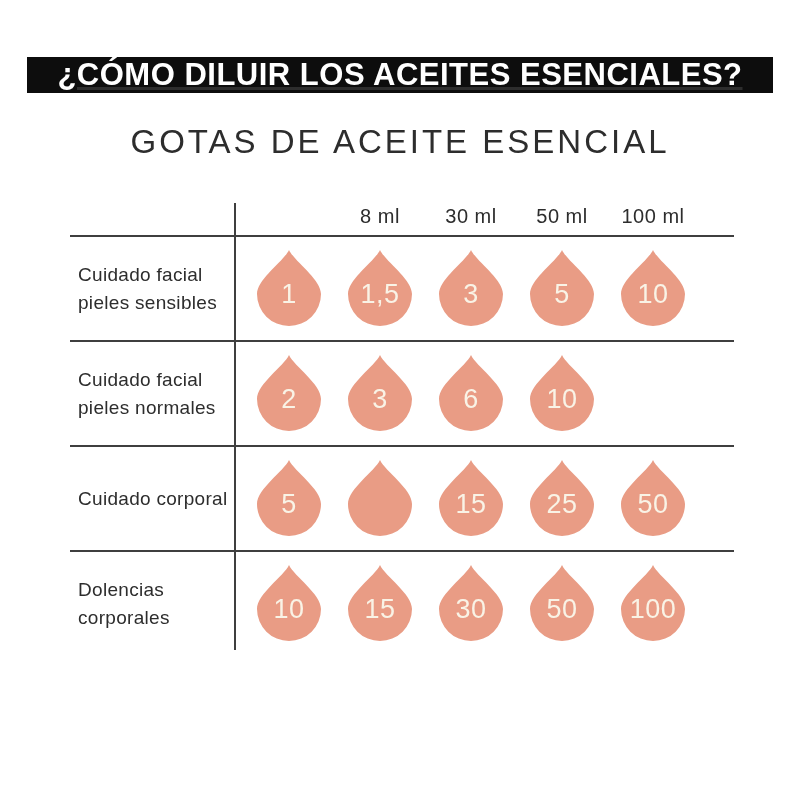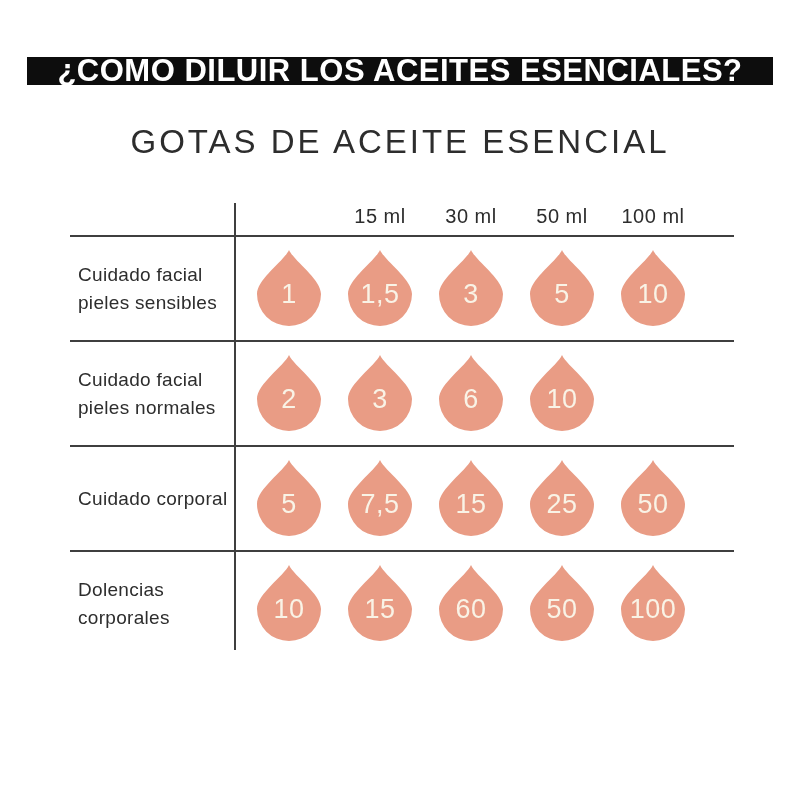--- a/index.html
+++ b/index.html
@@ -10,23 +10,23 @@
     background: var(--background, #ffffff);
     font-family: "Liberation Sans", "DejaVu Sans", sans-serif;
     color: var(--text, #2d2d2d);
     overflow: hidden;
   }
 
   
   .banner {
     position: absolute;
     left: 27px; top: 57px;
-    width: 746px; height: 28px;
+    width: 746px; height: 36px;
     background: var(--banner-bg, #0d0d0d);
-    display: flex; align-items: center; justify-content: center;
+    display: flex; align-items: center; justify-content: center; text-decoration: underline;
   }
   .banner h1 {
     margin: 0;
     color: var(--banner-text, #ffffff);
     font-size: 31px;
     font-weight: 700;
     letter-spacing: 0.5px;
     white-space: nowrap;
   }
 
@@ -128,21 +128,21 @@
   </div>
 
   <div class="subtitle">GOTAS DE ACEITE ESENCIAL</div>
 
   <div class="hline l0"></div>
   <div class="hline l1"></div>
   <div class="hline l2"></div>
   <div class="hline l3"></div>
   <div class="vline"></div>
 
-  <div class="col-header c1">15 ml</div>
+  <div class="col-header c1">8 ml</div>
   <div class="col-header c2">30 ml</div>
   <div class="col-header c3">50 ml</div>
   <div class="col-header c4">100 ml</div>
 
   <div class="row-label r0">Cuidado facial
 pieles sensibles</div>
   <div class="row-label r1">Cuidado facial
 pieles normales</div>
   <div class="row-label r3">Dolencias
 corporales</div>
@@ -207,21 +207,20 @@
   <div class="drop r2 c0">
     <svg viewBox="0 0 70 78">
         <path d="M35 1 C 40 12, 67 30, 67 45 A 32 32 0 1 1 3 45 C 3 30, 30 12, 35 1 Z"></path>
       </svg>
     <span class="num">5</span>
   </div>
   <div class="drop r2 c1">
     <svg viewBox="0 0 70 78">
         <path d="M35 1 C 40 12, 67 30, 67 45 A 32 32 0 1 1 3 45 C 3 30, 30 12, 35 1 Z"></path>
       </svg>
-    <span class="num">7,5</span>
   </div>
   <div class="drop r2 c2">
     <svg viewBox="0 0 70 78">
         <path d="M35 1 C 40 12, 67 30, 67 45 A 32 32 0 1 1 3 45 C 3 30, 30 12, 35 1 Z"></path>
       </svg>
     <span class="num">15</span>
   </div>
   <div class="drop r2 c3">
     <svg viewBox="0 0 70 78">
         <path d="M35 1 C 40 12, 67 30, 67 45 A 32 32 0 1 1 3 45 C 3 30, 30 12, 35 1 Z"></path>
@@ -244,21 +243,21 @@
   <div class="drop r3 c1">
     <svg viewBox="0 0 70 78">
         <path d="M35 1 C 40 12, 67 30, 67 45 A 32 32 0 1 1 3 45 C 3 30, 30 12, 35 1 Z"></path>
       </svg>
     <span class="num">15</span>
   </div>
   <div class="drop r3 c2">
     <svg viewBox="0 0 70 78">
         <path d="M35 1 C 40 12, 67 30, 67 45 A 32 32 0 1 1 3 45 C 3 30, 30 12, 35 1 Z"></path>
       </svg>
-    <span class="num">60</span>
+    <span class="num">30</span>
   </div>
   <div class="drop r3 c3">
     <svg viewBox="0 0 70 78">
         <path d="M35 1 C 40 12, 67 30, 67 45 A 32 32 0 1 1 3 45 C 3 30, 30 12, 35 1 Z"></path>
       </svg>
     <span class="num">50</span>
   </div>
   <div class="drop r3 c4">
     <svg viewBox="0 0 70 78">
         <path d="M35 1 C 40 12, 67 30, 67 45 A 32 32 0 1 1 3 45 C 3 30, 30 12, 35 1 Z"></path>

